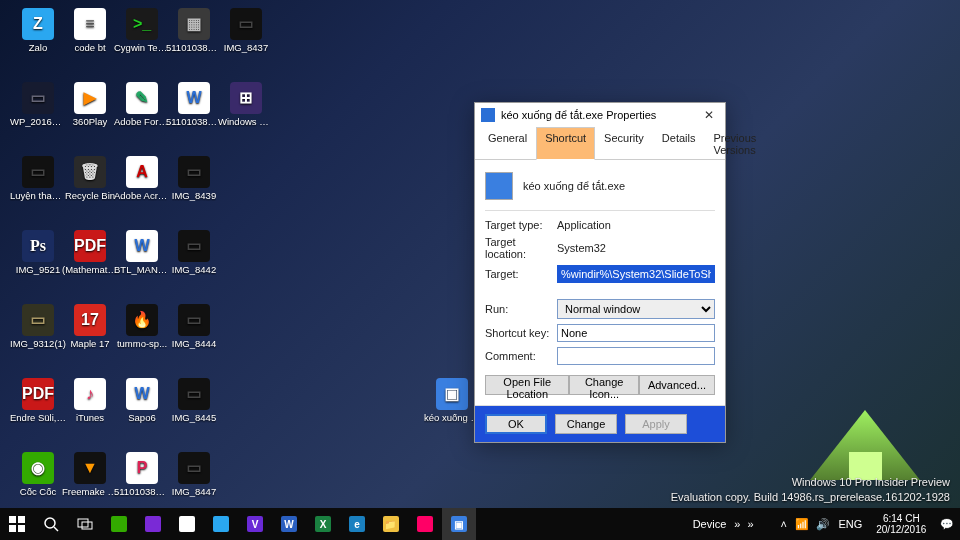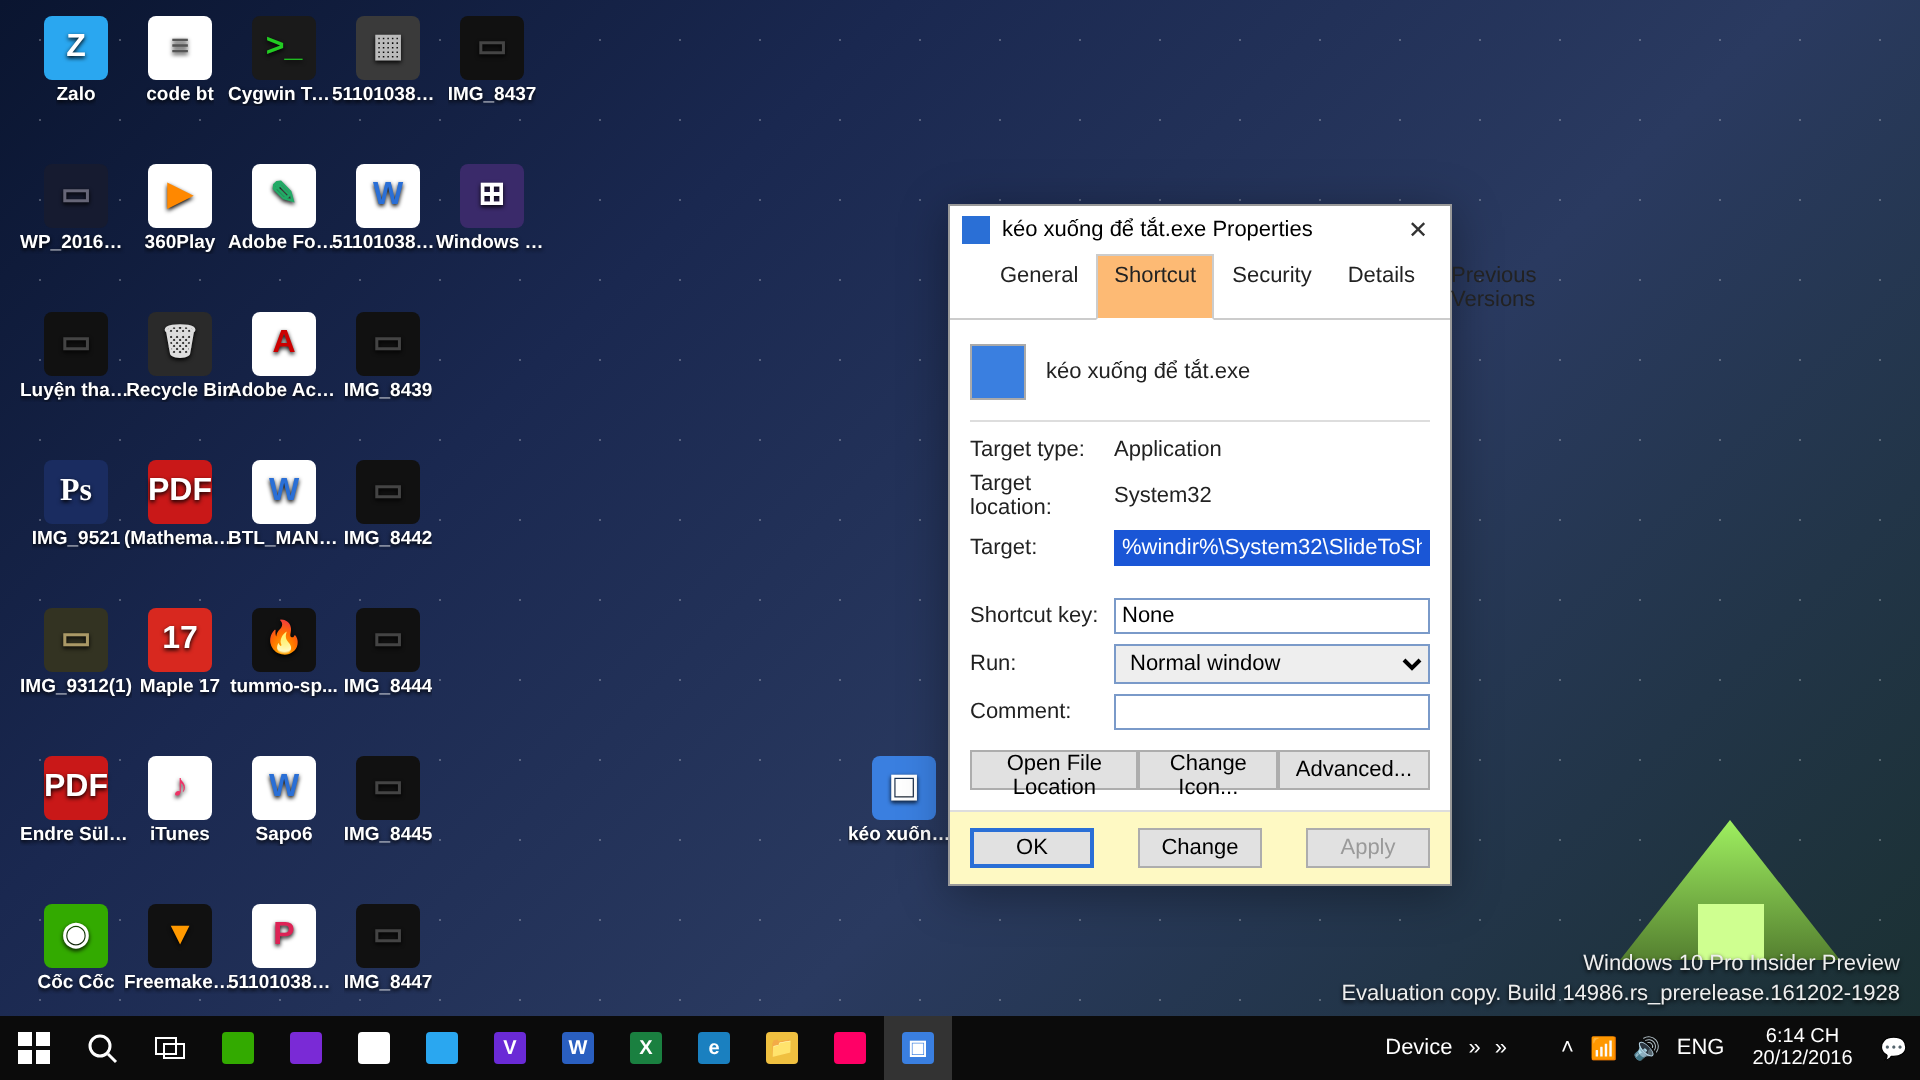--- a/index.html
+++ b/index.html
@@ -5,41 +5,41 @@
 * { margin: 0; padding: 0; box-sizing: border-box; }
 body { width: 960px; height: 540px; overflow: hidden; font-family: "Segoe UI", Tahoma, sans-serif; background: linear-gradient(135deg, #0a1530 0%, #1a2850 30%, #2a3a60 60%, #1a3030 100%); position: relative; font-size: 11px; color: #000; }
 
 body::before { content:""; position:absolute; inset:0; background-image: radial-gradient(white 0.5px, transparent 0.5px); background-size: 40px 40px; opacity:0.25; }
 
 .tent { position:absolute; right:40px; bottom:60px; width:110px; height:70px; background: linear-gradient(#9ff060,#558030); clip-path: polygon(50% 0,100% 100%,0 100%); filter: blur(0.3px); }
 .tent::after{ content:""; position:absolute; left:35%; bottom:0; width:30%; height:40%; background:#cfff90; }
 .desktop { position: absolute; inset:0; padding: 6px 4px; }
 .icon { position:absolute; width:52px; display:flex; flex-direction:column; align-items:center; gap:3px; color:#fff; font-size:9.5px; text-align:center; line-height:1.1; text-shadow:0 1px 2px #000; cursor:pointer; }
 .icon .glyph { width:32px; height:32px; border-radius:4px; display:flex; align-items:center; justify-content:center; font-size:16px; font-weight:bold; }
-.icon .lbl { max-width:56px; overflow:hidden; white-space:nowrap; text-overflow:ellipsis;font-weight:bold; }
+.icon .lbl { max-width:56px; overflow:hidden; white-space:nowrap; text-overflow:ellipsis; }
 
 .dialog { position:absolute; left:474px; top:102px; width:252px; background:#fff; border:1px solid #999; box-shadow:0 4px 22px rgba(0,0,0,.35); }
 .titlebar { height:24px; display:flex; align-items:center; padding:0 6px; font-size:11px; background:#fff; }
 .titlebar .ic { width:14px; height:14px; background:#2a6fd6; margin-right:6px; }
 .titlebar .close { margin-left:auto; width:20px; text-align:center; color:#333; font-size:12px; cursor:pointer; }
-.tabs { display:flex; border-bottom:1px solid #ccc; padding:0 16px; font-size:11px; }
+.tabs { display:flex; border-bottom:1px solid #ccc; padding:0 4px; font-size:11px; }
 .tabs .tab { padding:4px 8px; border:1px solid transparent; border-bottom:none; margin-bottom:-1px; color:#222; cursor:pointer; }
 .tabs .tab.active { border-color:#ccc; background:#fdba74; border-bottom:1px solid #fff; }
 .body { padding:8px 10px 10px; font-size:11px; color:#222; }
 .headrow { display:flex; align-items:center; gap:10px; padding:4px 0 10px; border-bottom:1px solid #ddd; margin-bottom:8px;}
 .headrow .bigic { width:28px; height:28px; background:#3a7fe0; border:1px solid #aaa;}
 .row { display:flex; align-items:center; margin:5px 0; }
 .row .k { width:72px; color:#222; }
 .row .v { flex:1; }
 .inp { width:100%; height:18px; border:1px solid #7a9ac9; padding:1px 3px; font-size:11px; font-family:inherit; }
 .inp.sel { background:#1a56d6; color:#fff; border:1px solid #1a56d6; }
 select.inp { height:20px; background:#eee; }
 .btnrow { display:flex; gap:0; justify-content:center; margin-top:10px;}
 .btn { height:20px; font-size:11px; border:1px solid #adadad; background:#e1e1e1; padding:0 8px; cursor:pointer; font-family:inherit; }
-.footbtns { display:flex; gap:8px; justify-content:space-between; padding:8px 10px; background:#fef9c3; border-top:1px solid #ddd;}
+.footbtns { display:flex; gap:8px; justify-content:flex-start; padding:8px 10px; background:#1d4ed8; border-top:1px solid #ddd;}
 .footbtns .btn { width:62px; }
 .footbtns .btn.primary { border:1px solid #2a6fd6; box-shadow:0 0 0 1px #2a6fd6 inset; }
 .footbtns .btn:disabled { color:#9a9a9a; }
 
 .watermark { position:absolute; right:10px; bottom:36px; color:#eee; font-size:11px; text-align:right; line-height:1.3; text-shadow:0 1px 2px #000;}
 
 .taskbar { position:absolute; left:0; right:0; bottom:0; height:32px; background:#0b0b0b; display:flex; align-items:center; color:#fff; font-size:11px; }
 .taskbar .tb { width:34px; height:32px; display:flex; align-items:center; justify-content:center; cursor:pointer; }
 .taskbar .tb svg { width:16px; height:16px; }
 .taskbar .sq { width:16px; height:16px; border-radius:2px; }
@@ -204,26 +204,26 @@
     <div class="row">
         <span class="k">Target location:</span>
         <span class="v">System32</span>
       </div>
     <div class="row">
         <span class="k">Target:</span>
         <span class="v"><input class="inp sel" value="%windir%\System32\SlideToShutDown.exe" style=""></span>
       </div>
     <div style="height:6px"></div>
     <div class="row">
+        <span class="k">Run:</span>
+        <span class="v"><select class="inp"><option>Normal window</option></select></span>
+      </div>
+    <div class="row">
         <span class="k">Shortcut key:</span>
         <span class="v"><input class="inp" value="None" style=""></span>
-      </div>
-    <div class="row">
-        <span class="k">Run:</span>
-        <span class="v"><select class="inp"><option>Normal window</option></select></span>
       </div>
     <div class="row">
         <span class="k">Comment:</span>
         <span class="v"><input class="inp" value="" style=""></span>
       </div>
     <div class="btnrow">
       <button class="btn">Open File Location</button>
       <button class="btn">Change Icon...</button>
       <button class="btn">Advanced...</button>
     </div>

